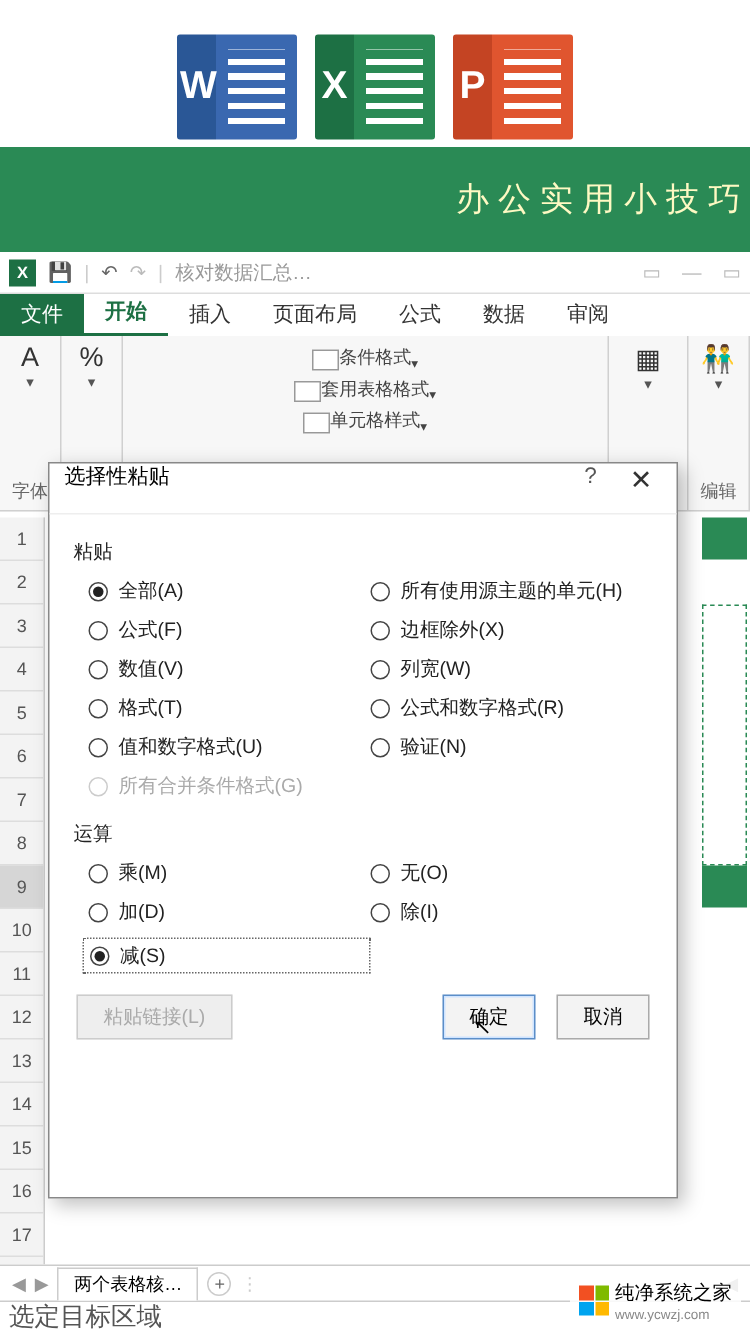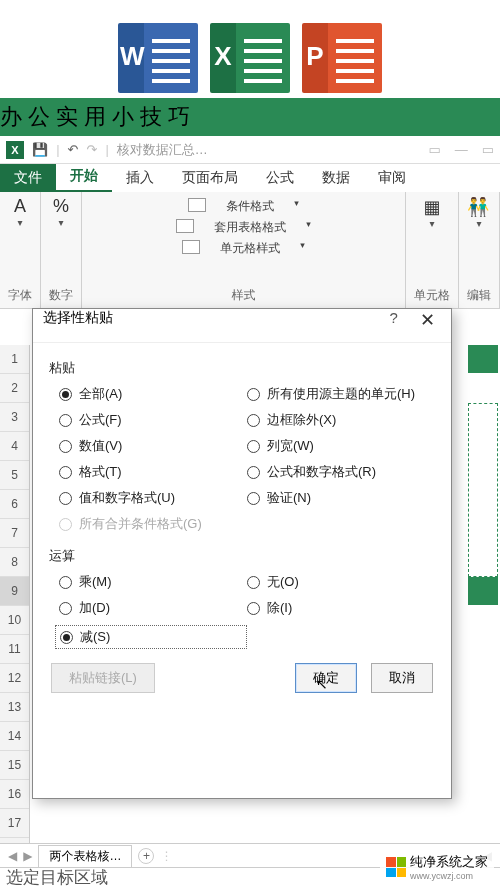--- a/index.html
+++ b/index.html
@@ -6,35 +6,35 @@
 body{width:500px;height:889px;font-family:"Microsoft YaHei",SimSun,sans-serif;font-size:13px;background:#fff;position:relative;overflow:hidden}
 .top-icons{height:98px;display:flex;justify-content:center;align-items:center;gap:12px;padding-top:18px}
 .app-ico{width:80px;height:70px;position:relative}
 .app-ico .dark{width:26px;height:70px;position:absolute;left:0;top:0;border-radius:2px 0 0 2px}
 .app-ico .light{width:54px;height:70px;position:absolute;left:26px;top:0;border-radius:0 2px 2px 0}
 .app-ico .letter{position:absolute;left:2px;top:18px;color:#fff;font-size:26px;font-weight:bold;width:22px;text-align:center}
 .ico-w .dark{background:#2a5796}.ico-w .light{background:#3a68b0}
 .ico-x .dark{background:#1d7044}.ico-x .light{background:#2a8a55}
 .ico-p .dark{background:#c44423}.ico-p .light{background:#e0552f}
 .light::before{content:"";position:absolute;left:8px;right:8px;top:10px;bottom:10px;background:repeating-linear-gradient(0deg,#fff 0,#fff 4px,transparent 4px,transparent 10px)}
-.title-bar{background:#2a8a55;color:#000000;text-align:left;font-size:22px;padding:4px 0;letter-spacing:6px;font-family:KaiTi,serif}
+.title-bar{background:#2a8a55;color:#fef9c3;text-align:right;font-size:22px;padding:20px 0;letter-spacing:6px;font-family:KaiTi,serif}
 .qat{height:28px;display:flex;align-items:center;padding:0 6px;gap:8px;background:#fff;border-bottom:1px solid #ddd;color:#666}
 .qat-sep{color:#ccc}
 .excel-ico{width:18px;height:18px;background:#1d7044;color:#fff;display:inline-flex;align-items:center;justify-content:center;font-size:11px;font-weight:bold}
 .qat-right{margin-left:auto;display:flex;gap:14px;color:#bbb}
 .tabs{height:28px;display:flex;align-items:flex-end;background:#fff}
 .tab{padding:5px 14px;font-size:14px;color:#333;cursor:pointer}
 .tab.file{background:#1d7044;color:#fff}
 .tab.active{color:#1d7044;border-bottom:2px solid #1d7044;font-weight:bold}
 .ribbon{height:117px;display:flex;border-bottom:1px solid #d0d0d0;background:#f7f7f7}
 .rgrp{border-right:1px solid #d0d0d0;padding:4px 8px;display:flex;flex-direction:column;justify-content:space-between;align-items:center;font-size:12px;color:#555}
 .rgrp .lbl{font-size:12px;color:#666;margin-top:auto}
 .rgrp .ico{font-size:18px;color:#333}
 .stylesgrp{flex:1}
-.stylerow{display:flex;align-items:flex-start;gap:20px;padding:2px 0;color:#444;font-size:12px}
+.stylerow{display:flex;align-items:flex-end;gap:0;padding:2px 0;color:#444;font-size:12px}
 .stylerow .sq{width:18px;height:14px;border:1px solid #999;display:inline-block;background:#fff}
 .dialog{position:absolute;left:32px;top:308px;width:420px;height:491px;background:#fff;border:1px solid #888;box-shadow:4px 4px 12px rgba(0,0,0,.25)}
 .dlg-title{height:34px;display:flex;align-items:flex-start;padding:0 10px;border-bottom:1px solid #eee}
 .dlg-title .txt{flex:1;font-size:14px}
 .dlg-title .help{font-size:15px;color:#555;margin-right:16px;cursor:pointer}
 .dlg-title .close{font-size:18px;color:#333;cursor:pointer;padding:0 6px}
 .dlg-body{padding:10px 16px 0}
 .sect{font-size:13px;color:#222;margin:6px 0 8px}
 .opts{display:grid;grid-template-columns:1fr 1fr;gap:8px 0;margin-bottom:14px;padding-left:10px}
 .opt{display:flex;align-items:center;gap:7px;font-size:13px;color:#222;cursor:pointer}

